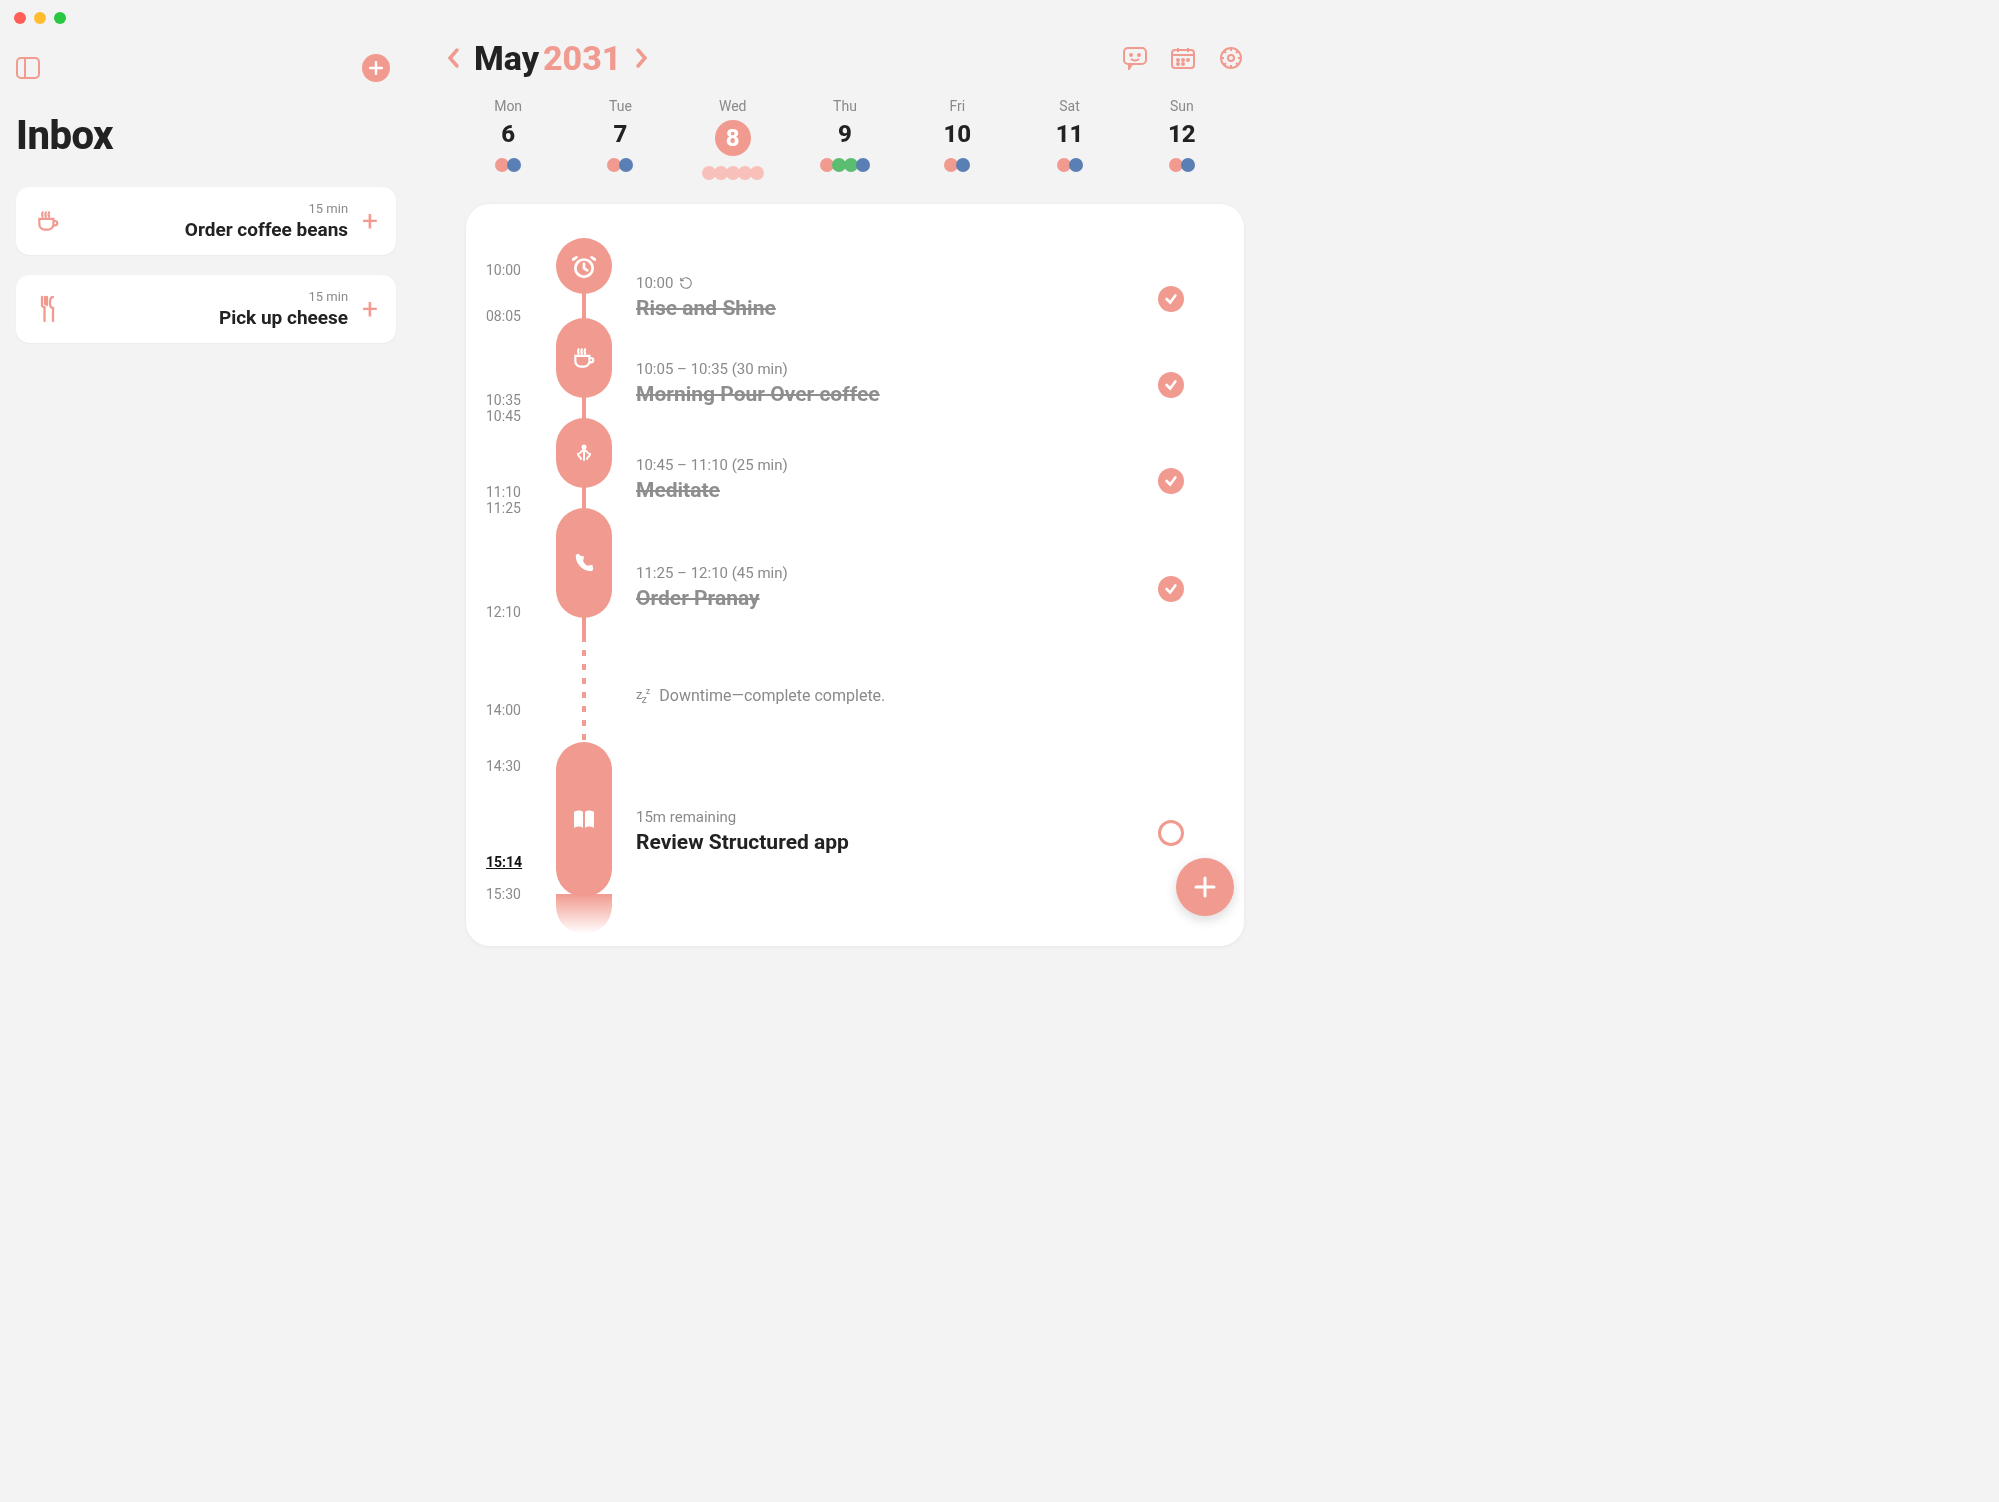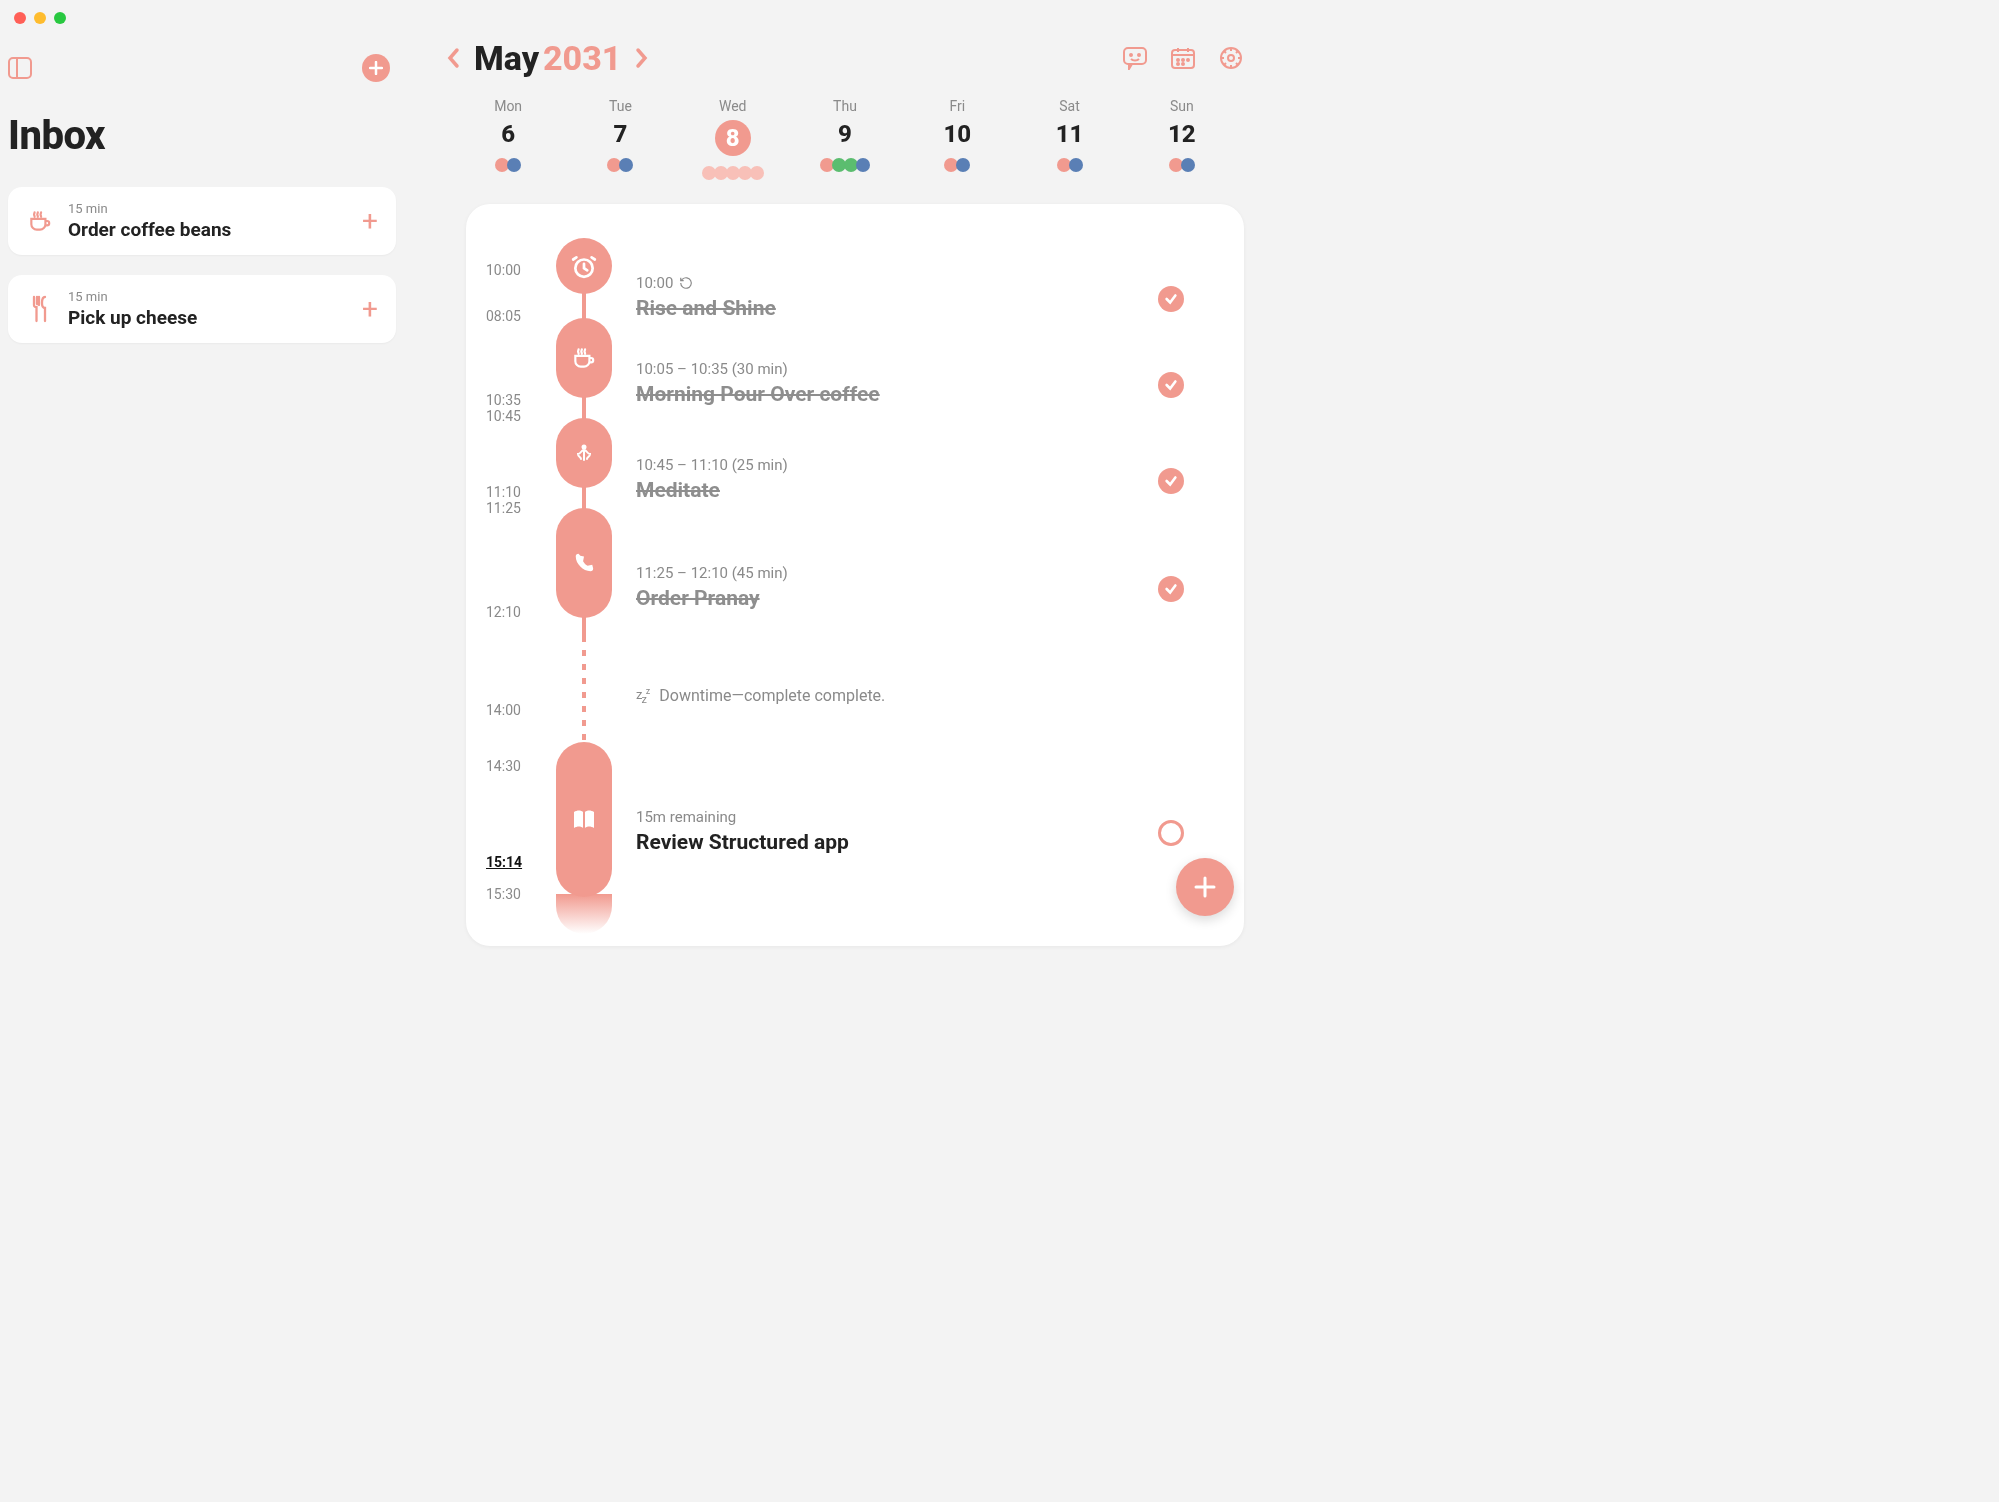--- a/index.html
+++ b/index.html
@@ -27,21 +27,21 @@
   .dot{width:12px;height:12px;border-radius:50%;}
   .dot.red{background:#ff5f57;}
   .dot.yellow{background:#febc2e;}
   .dot.green{background:#28c840;}
 
   
   .sidebar{
     position:absolute;
     left:0;top:0;bottom:0;
     width:420px;
-    padding:48px 24px 24px 8px;
+    padding:48px 24px 24px 16px;
   }
   .sidebar-top{
     display:flex;align-items:center;justify-content:space-between;
     padding:6px 6px 0 0;
   }
   .panel-icon{color:var(--pink);}
   .add-circle{
     width:28px;height:28px;border-radius:50%;
     background:var(--pink);
     display:flex;align-items:center;justify-content:center;
@@ -52,20 +52,21 @@
     font-size:40px;font-weight:800;margin:30px 0 28px 0;
     letter-spacing:-0.5px;
   }
   .inbox-card{
     background:var(--card-bg);
     border-radius:14px;
     padding:14px 18px;
     margin-bottom:20px;
     display:flex;align-items:center;gap:14px;
     box-shadow:0 1px 2px rgba(0,0,0,0.04);
+    text-align:right;
   }
   .inbox-card .task-icon{color:var(--pink);flex:0 0 28px;display:flex;align-items:center;justify-content:center;}
   .inbox-card .mid{flex:1;}
   .inbox-card .dur{font-size:13px;color:var(--gray-text);}
   .inbox-card .title{font-size:19px;font-weight:700;color:#222;margin-top:2px;}
   .inbox-card .card-add{color:var(--pink);font-size:28px;line-height:1;cursor:pointer;}
 
   
   .main{
     position:absolute;left:420px;right:0;top:0;bottom:0;

